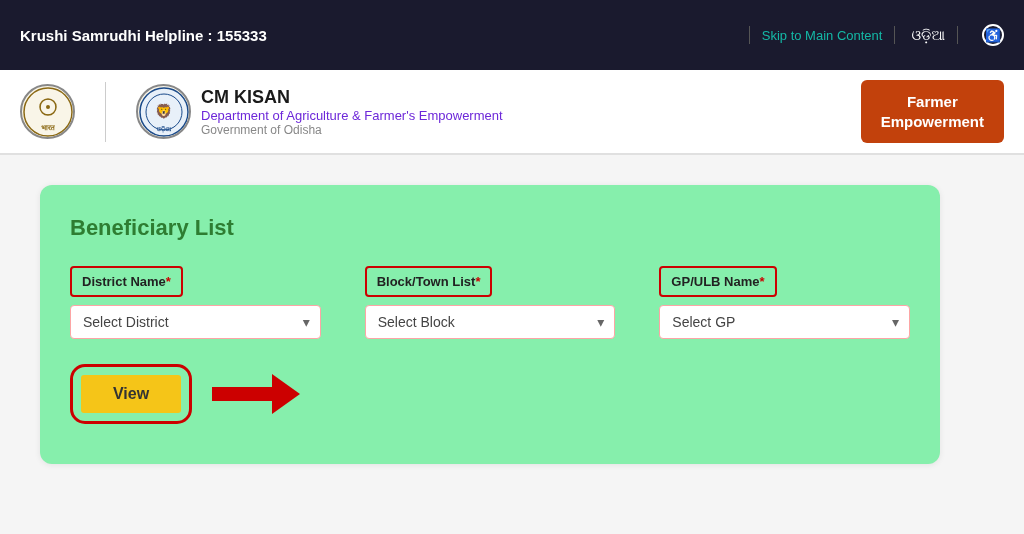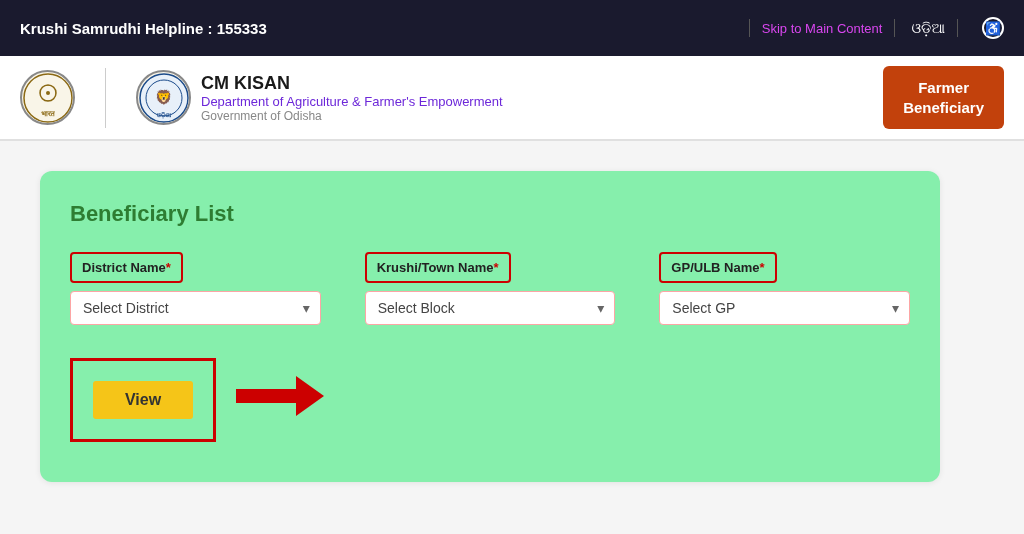--- a/index.html
+++ b/index.html
@@ -5,40 +5,40 @@
     * { box-sizing: border-box; margin: 0; padding: 0; }
     body { font-family: Arial, sans-serif; background: #f5f5f5; }
 
     
     .top-bar {
       background: #1a1a2e;
       color: white;
       display: flex;
       align-items: center;
       justify-content: flex-end;
-      padding: 17px 20px;
+      padding: 24px 20px;
       font-size: 13px;
       gap: 0;
     }
     .top-bar-helpline {
       margin-right: auto;
       font-size: 13px;
     }
     .top-bar-helpline span {
       font-weight: bold;
       font-size: 15px;
     }
     .top-bar-divider {
       width: 1px;
       background: #555;
       height: 18px;
       margin: 0 12px;
     }
     .top-bar-link {
-      color: #d946ef;
+      color: #14b8a6;
       text-decoration: none;
       font-size: 13px;
     }
     .top-bar-lang {
       font-size: 14px;
       margin-left: 4px;
     }
     .top-bar-access {
       margin-left: 12px;
       width: 22px;
@@ -196,24 +196,23 @@
 
     
     .button-row {
       display: flex;
       align-items: center;
       gap: 20px;
       margin-top: 10px;
     }
     .view-btn-wrapper {
       border: 3px solid #c00;
-      border-radius: 0;
-      padding: 20px;
+      border-radius: 15px;
+      padding: 8px;
       display: inline-block;
-      margin-top: 8px;
     }
     .view-btn {
       background: #f5c518;
       color: #333;
       border: none;
       padding: 10px 30px;
       font-size: 16px;
       font-weight: bold;
       border-radius: 3px;
       cursor: pointer;
@@ -308,21 +307,21 @@
       <div class="title">CM KISAN</div>
       <div class="subtitle">Department of Agriculture &amp; Farmer's Empowerment</div>
       <div class="govt">Government of Odisha</div>
     </div>
   </div>
 
   <div class="header-spacer"></div>
 
   <button class="farmer-reg-btn">
     <span>Farmer</span><br>
-    <span>Beneficiary</span>
+    <span>Empowerment</span>
   </button>
 </div>
 
 <div class="main-content">
   <div class="card">
     <div class="card-title">Beneficiary List</div>
 
     <div class="form-row">
 
       <div class="form-group district">
@@ -332,21 +331,21 @@
         <div class="select-wrapper">
           <select>
             <option value="">Select District</option>
           </select>
           <span class="select-chevron">▾</span>
         </div>
       </div>
 
       <div class="form-group block">
         <div class="field-label">
-          <span>Krushi/Town Name</span><span class="required">*</span>
+          <span>Block/Town List</span><span class="required">*</span>
         </div>
         <div class="select-wrapper">
           <select>
             <option value="">Select Block</option>
           </select>
           <span class="select-chevron">▾</span>
         </div>
       </div>
 
       <div class="form-group gp">

